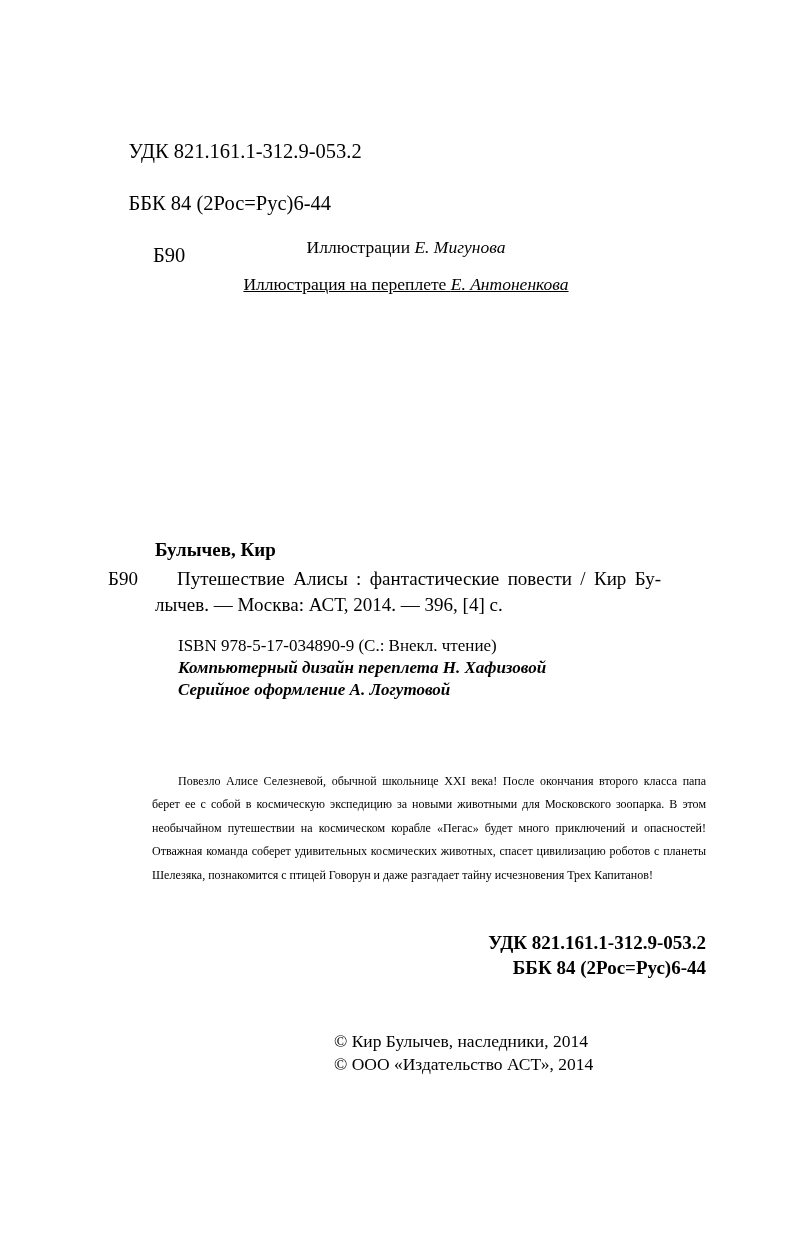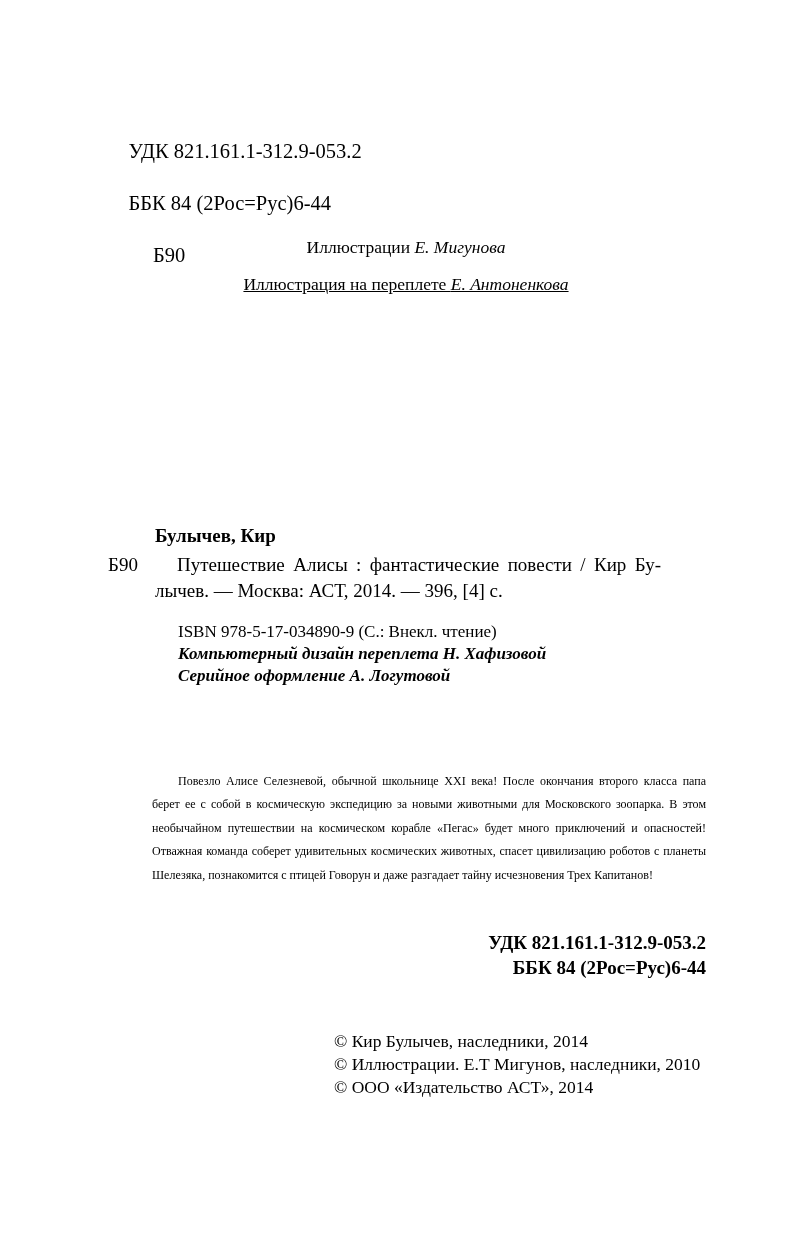--- a/index.html
+++ b/index.html
@@ -52,21 +52,21 @@
     text-decoration: underline;
   }
   .credits .nm {
     font-style: italic;
   }
 
   
   .record {
     position: absolute;
     left: 108px;
-    top: 524px;
+    top: 538px;
     width: 600px;
   }
   .author {
     font-weight: bold;
     font-size: 19px;
     line-height: 24px;
     padding-left: 47px;
   }
   .title-block {
     position: relative;
@@ -181,17 +181,16 @@
 
   <div class="annotation">Повезло Алисе Селезневой, обычной школьнице XXI века! После окончания второго класса папа берет ее с собой в космическую экспедицию за новыми животными для Московского зоопарка. В этом необычайном путешествии на космическом корабле «Пегас» будет много приключений и опасностей! Отважная команда соберет удивительных космических животных, спасет цивилизацию роботов с планеты Шелезяка, познакомится с птицей Говорун и даже разгадает тайну исчезновения Трех Капитанов!</div>
 
   <div class="udk-bottom">
     <div>УДК 821.161.1-312.9-053.2</div>
     <div>ББК 84 (2Рос=Рус)6-44</div>
   </div>
 
   <div class="copyright">
     <div class="cline">© Кир Булычев, наследники, 2014</div>
-    <div class="cline">© Иллюстрации. Е.Т Мигунов, наследники, 2010</div>
     <div class="cline">© ООО «Издательство АСТ», 2014</div>
   </div>
 
 </div>
 
 </body></html>

